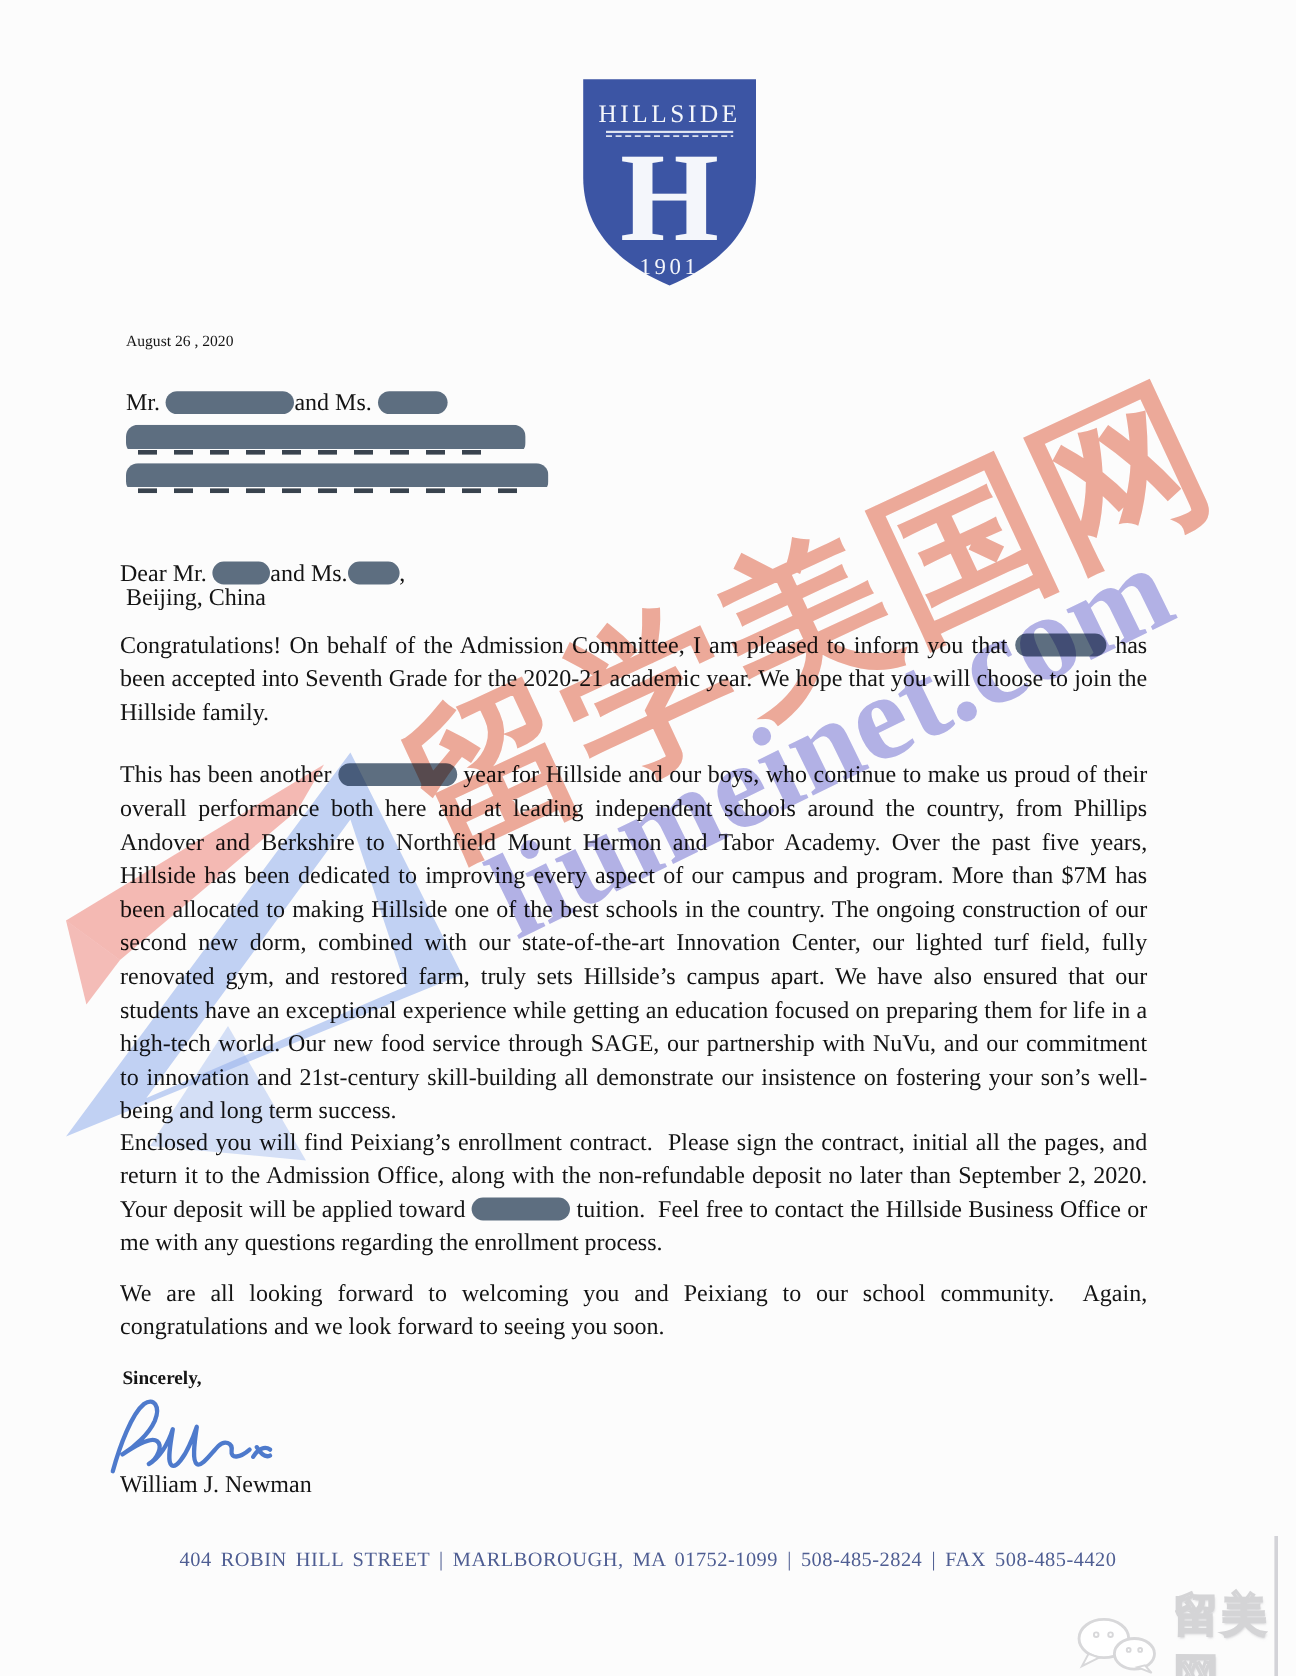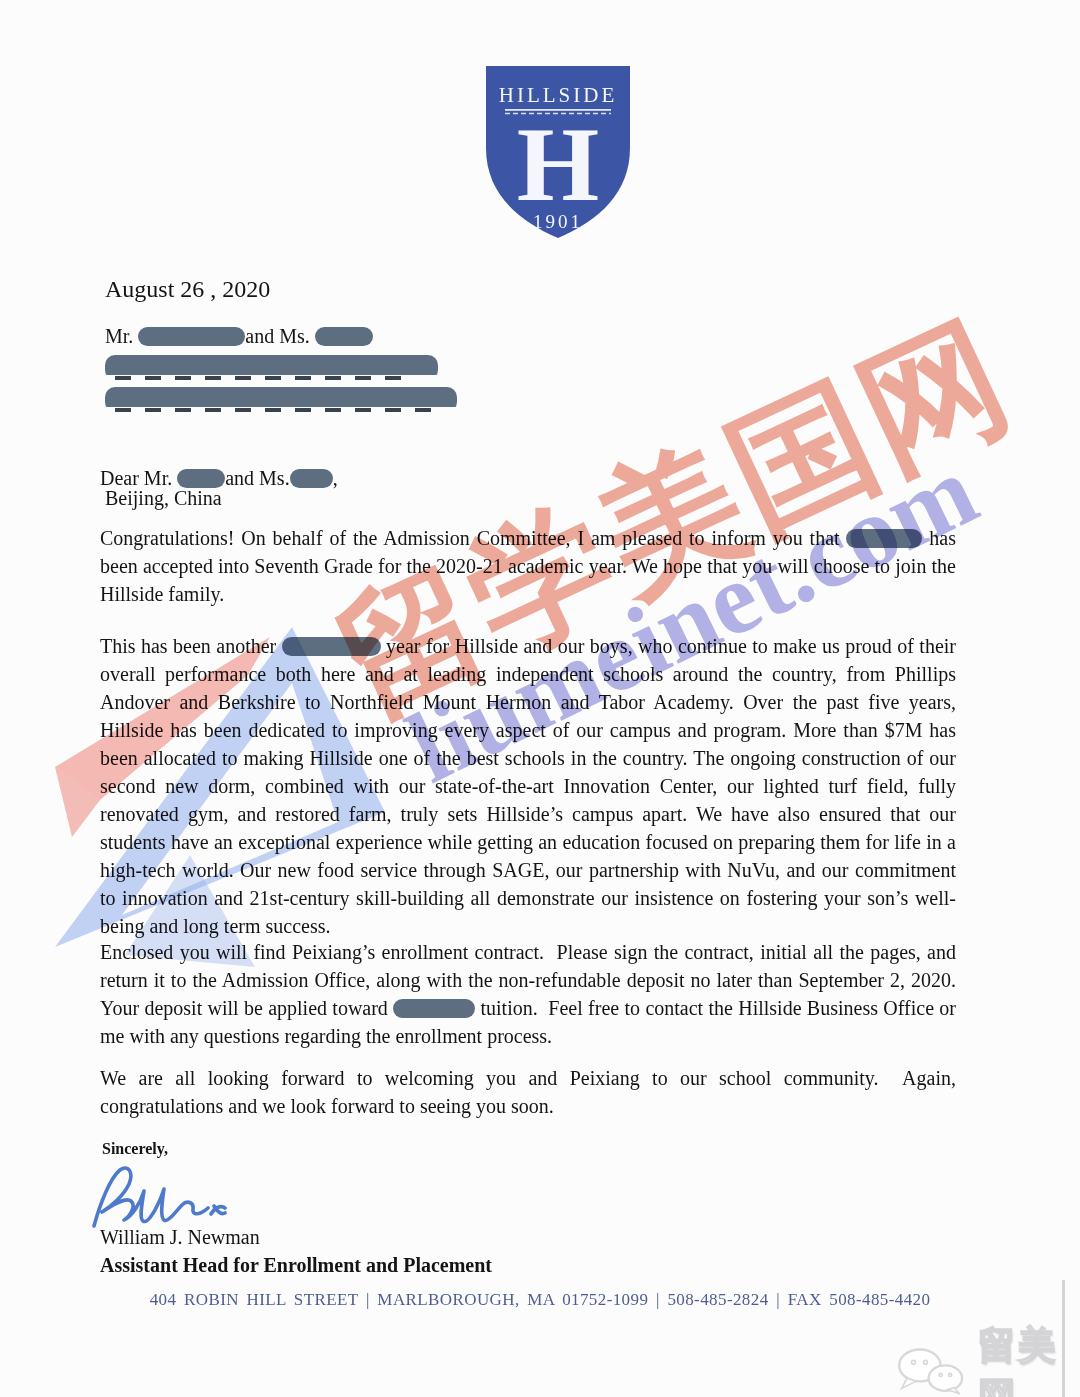--- a/index.html
+++ b/index.html
@@ -4,21 +4,21 @@
 <style>
   html,body{margin:0;padding:0;background:#ffffff;}
   .page{position:relative;width:1080px;height:1397px;background:#fcfcfc;overflow:hidden;
         font-family:"Liberation Serif",serif;color:#141414;}
   .abs{position:absolute;}
 
   
   .shield-wrap{left:478px;top:60px;width:160px;height:184px;}
 
   
-  .date-line{left:105px;top:276px;font-size:24px;}
+  .date-line{left:105px;top:276px;font-size:13px;}
   .recip-line{left:105px;font-size:20px;line-height:24px;white-space:nowrap;}
   .para{left:100px;width:856px;font-size:20px;line-height:28px;text-align:justify;white-space:pre-wrap;}
   .single{white-space:nowrap;text-align:left;}
   .blob{display:inline-block;height:19px;background:#5d6e80;border-radius:10px;vertical-align:-3px;}
   .blob.tall{height:25px;vertical-align:-7px;background:
       linear-gradient(#5d6e80 0 20px, rgba(0,0,0,0) 20px),
       repeating-linear-gradient(90deg,#39434e 0 16px, rgba(0,0,0,0) 16px 30px);
       background-size:100% 100%, 90% 4px;background-position:0 0, 10px 100%;background-repeat:no-repeat;}
   .bold{font-weight:normal;margin-top:25px;}
 
@@ -81,21 +81,20 @@
   <div class="abs closing">Sincerely,</div>
   <div class="abs sig-wrap">
     <svg width="150" height="72" viewBox="0 0 150 72">
       <g fill="none" stroke="#4070c8" stroke-width="3.6" stroke-linecap="round" stroke-linejoin="round" opacity="0.92">
         <path d="M4,64 C10,42 20,16 30,8 C38,2 44,10 39,22 C34,33 22,44 12,50 C24,42 36,35 41,39 C46,43 41,54 34,58 C42,54 50,42 54,29 C52,42 49,56 53,59 C57,62 64,51 68,42 C71,36 73,30 74,27 C72,40 70,55 74,58 C78,61 86,49 92,43 C97,38 104,40 103,47 C102,54 110,53 118,46"></path>
         <path d="M121,52 C125,45 131,43 135,46 M124,44 C127,49 131,53 135,51"></path>
       </g>
     </svg>
   </div>
   <div class="abs signer-name">William J. Newman</div>
-  <div class="abs signer-title">Assistant Head for Enrollment and Placement</div>
 
   <div class="abs footer1">404 ROBIN HILL STREET | MARLBOROUGH, MA 01752-1099 | 508-485-2824 | FAX 508-485-4420</div>
 
   <div class="abs tri-logo">
     <svg width="440" height="370" viewBox="0 0 440 370">
       <path d="M15,152 L230,22 L208,60 L60,185 Z" fill="rgba(235,85,70,0.40)"></path>
       <path d="M15,152 L60,185 L32,222 Z" fill="rgba(235,85,70,0.38)"></path>
       <path d="M252,12 L15,332 L345,197 Z M252,68 L82,300 L298,207 Z" fill="rgba(125,160,235,0.45)" fill-rule="evenodd"></path>
       <path d="M150,240 L215,352 L85,340 Z" fill="rgba(150,180,240,0.38)"></path>
     </svg>

